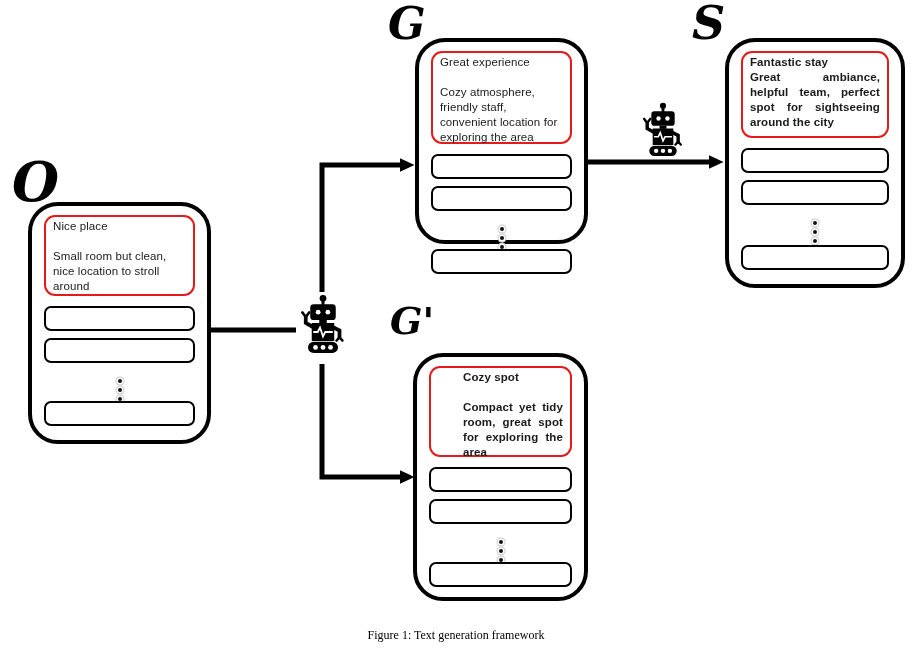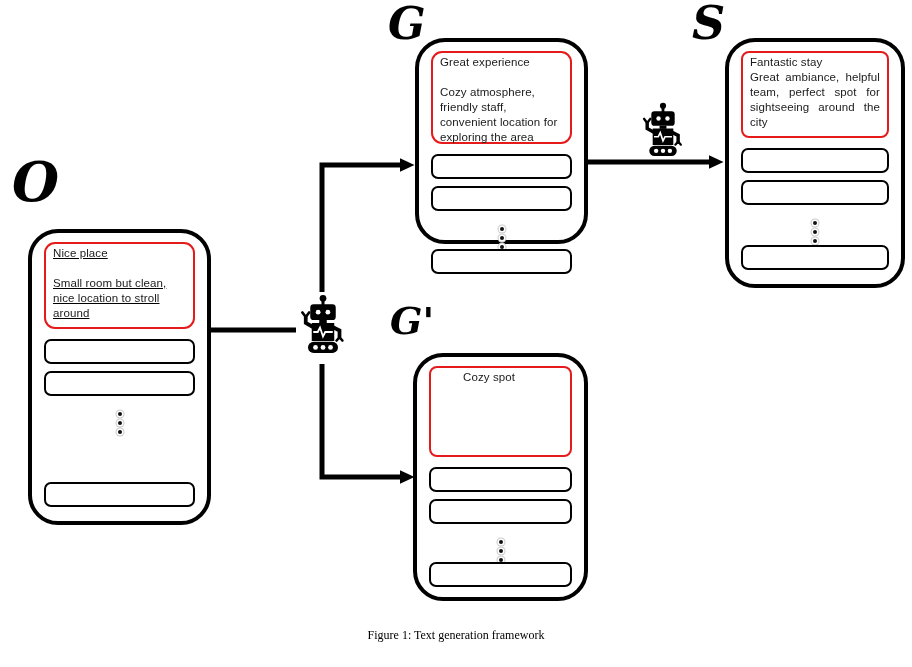--- a/index.html
+++ b/index.html
@@ -7,39 +7,39 @@
     position:relative; width:912px; height:667px; background:#ffffff;
     font-family:"Liberation Sans", sans-serif; overflow:hidden;
   }
   
   .node {
     position:absolute; box-sizing:border-box;
     border:4.5px solid #000; border-radius:30px; background:#fff;
     display:flex; flex-direction:column; padding:9px 12px 14px 12px;
     z-index:2;
   }
-  .node-o  { left:28px;  top:229px; width:183px; height:296px;text-decoration:underline; }
+  .node-o  { left:28px;  top:202px; width:183px; height:242px; }
   .node-g  { left:415px; top:38px;  width:173px; height:206px; }
   .node-s  { left:725px; top:38px;  width:180px; height:250px; }
   .node-gp { left:413px; top:353px; width:175px; height:248px; }
 
   
   .review-box {
     box-sizing:border-box; border:2.5px solid #e51b1b; border-radius:11px;
     padding:2px 7px 6px 7px; background:#fff; color:#1a1a1a;
     font-size:11.5px; line-height:1.3; letter-spacing:0.1px;
   }
   .node-o  .review-box { min-height:74px; }
   .node-g  .review-box { min-height:93px; }
   .node-s  .review-box { min-height:83px; }
   .node-gp .review-box { min-height:91px;padding-left:32px; }
   .review-title { font-weight:inherit; }
   .review-body.gap { margin-top:15px; }
   .review-body.nogap { margin-top:0; }
-  .bold-text .review-box { font-weight:normal; text-align:justify;border-radius:8px; }
+  .bold-text .review-box { font-weight:bold; text-align:justify; }
 
   
   .slot {
     box-sizing:border-box; height:25px; border:2px solid #000;
     border-radius:7px; background:#fff; margin-top:7px; flex:none;
   }
   .slot.first { margin-top:10px; }
   .slot.last  { margin-top:0; }
 
   
@@ -177,20 +177,21 @@
       <span class="dot"></span>
       <span class="dot"></span>
     </div>
     <div class="spacer"></div>
     <div class="slot last"></div>
   </div>
 
   <div class="node node-gp bold-text">
     <div class="review-box">
       <div class="review-title">Cozy spot</div>
+      <div class="review-body gap">Compact yet tidy room, great spot for exploring the area</div>
     </div>
     <div class="slot first"></div>
     <div class="slot"></div>
     <div class="dots">
       <span class="dot"></span>
       <span class="dot"></span>
       <span class="dot"></span>
     </div>
     <div class="spacer"></div>
     <div class="slot last"></div>

